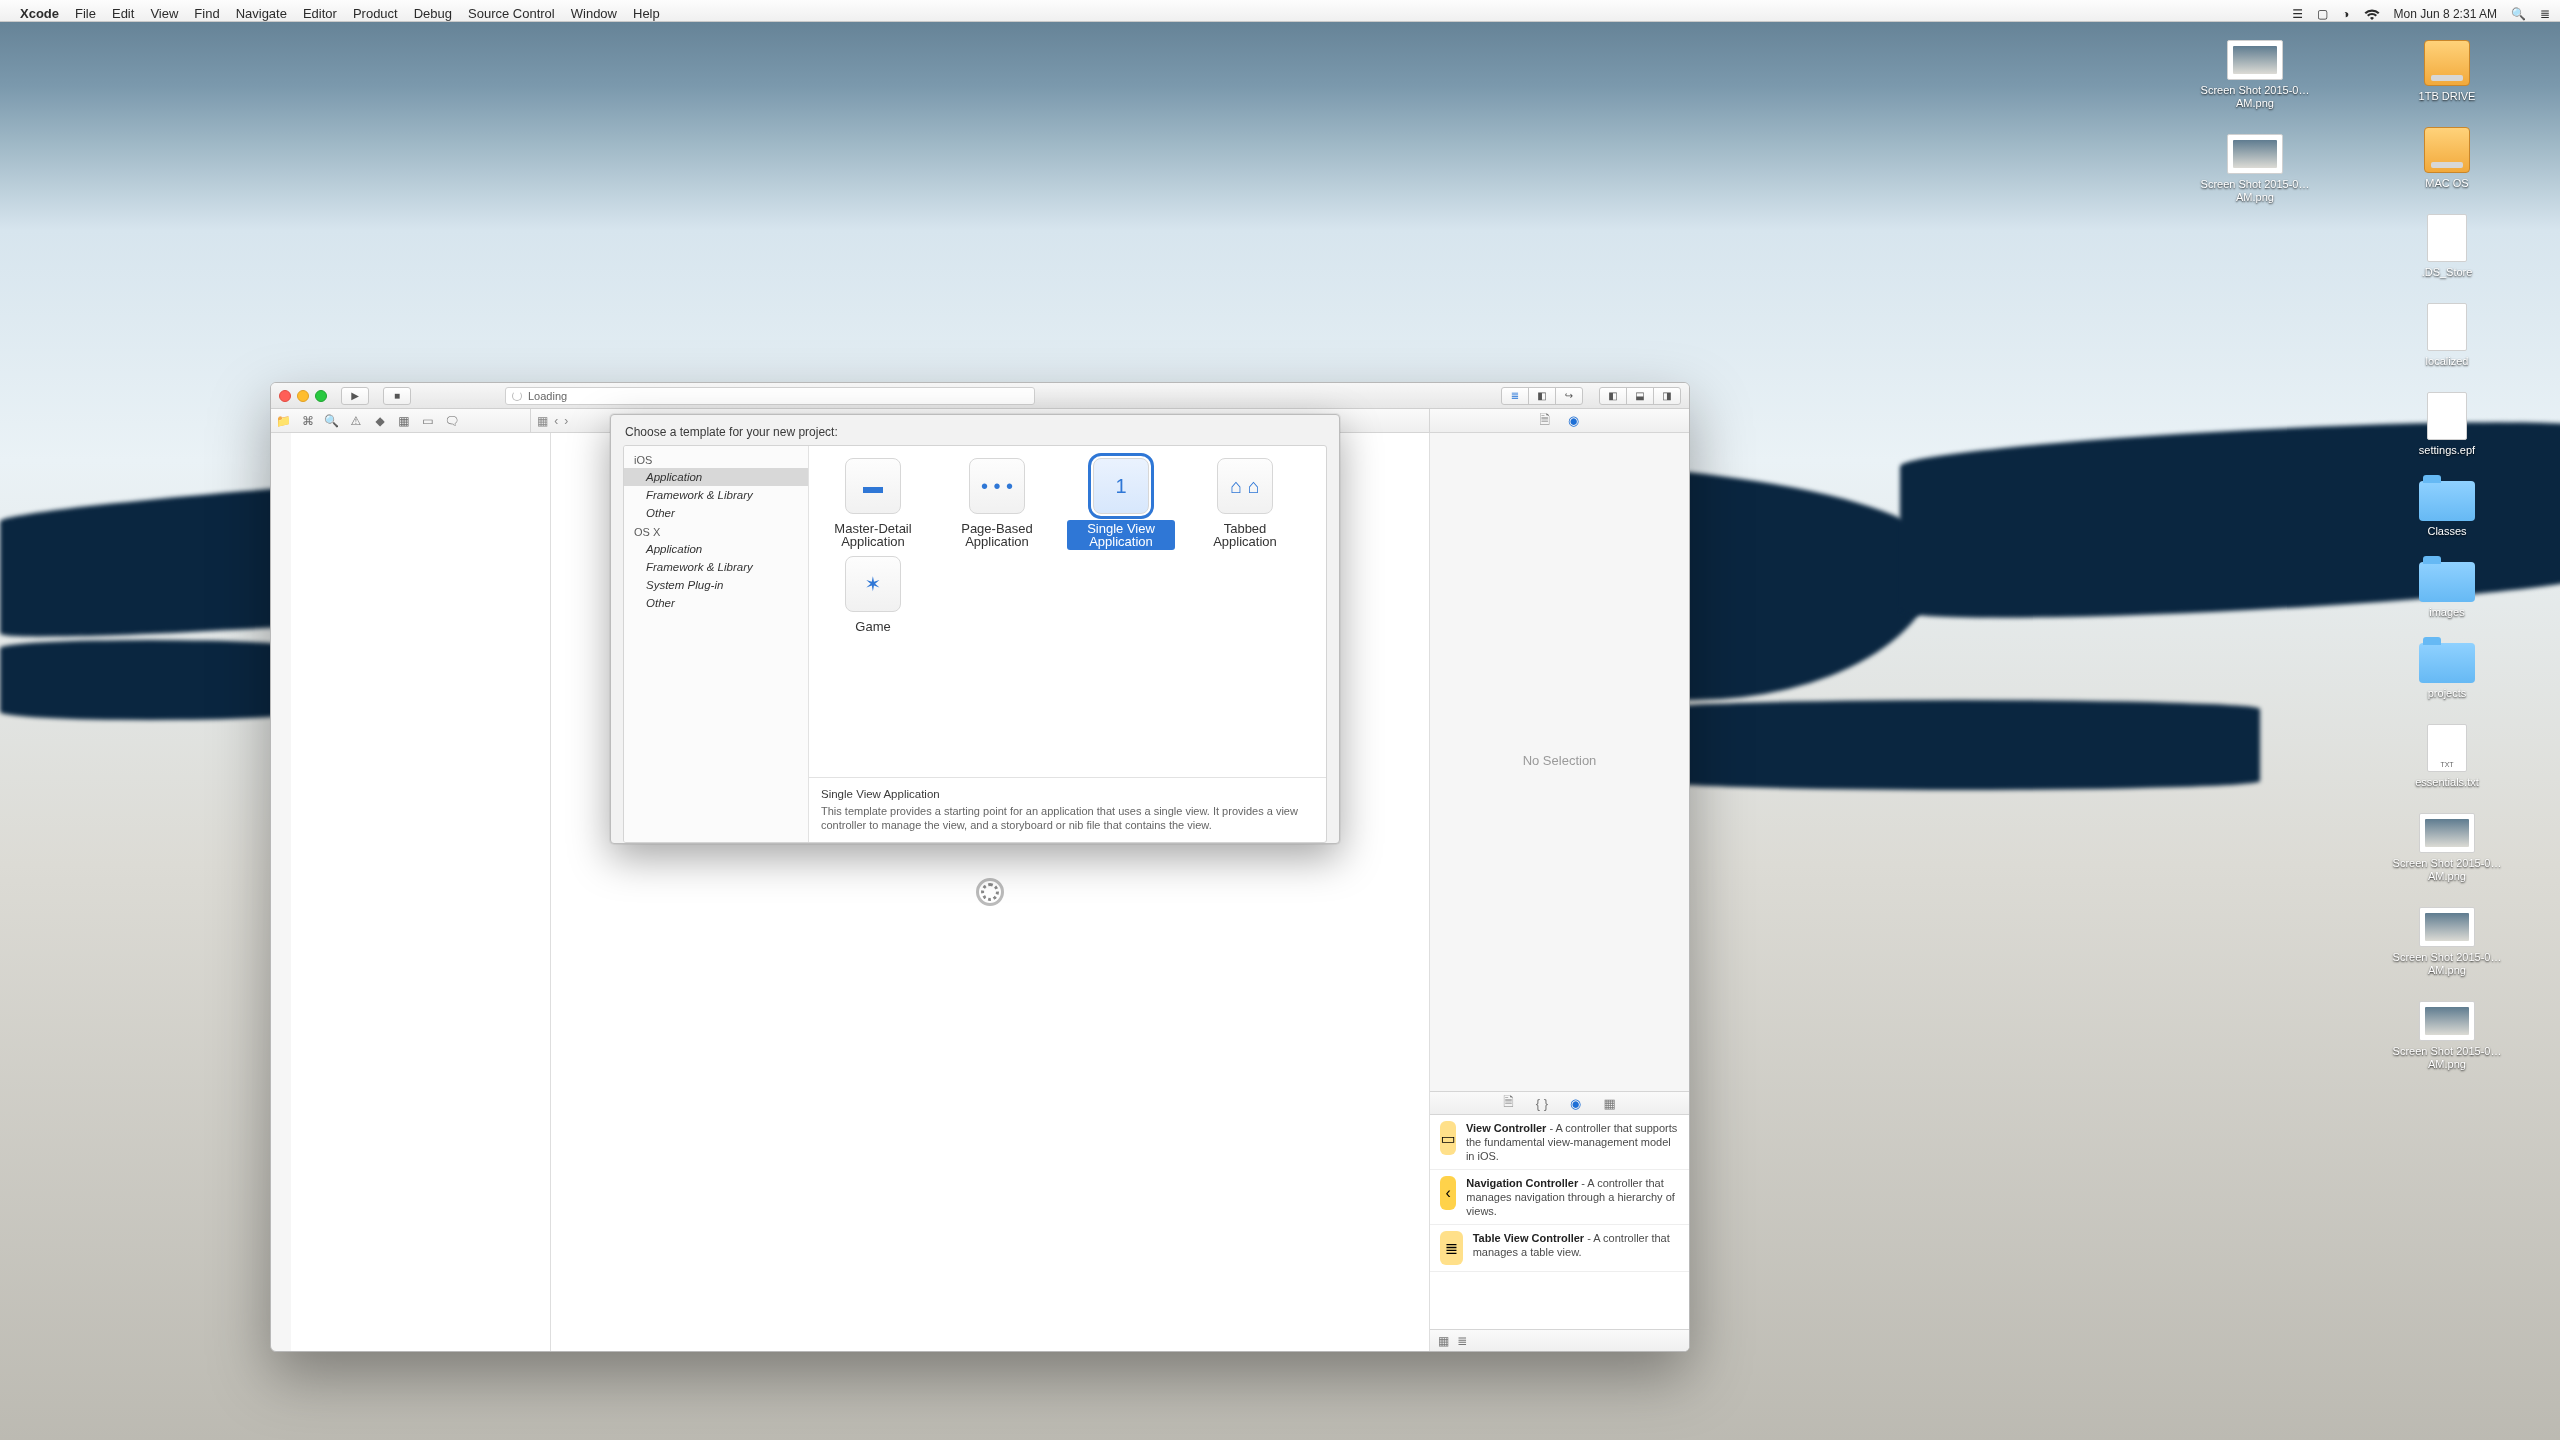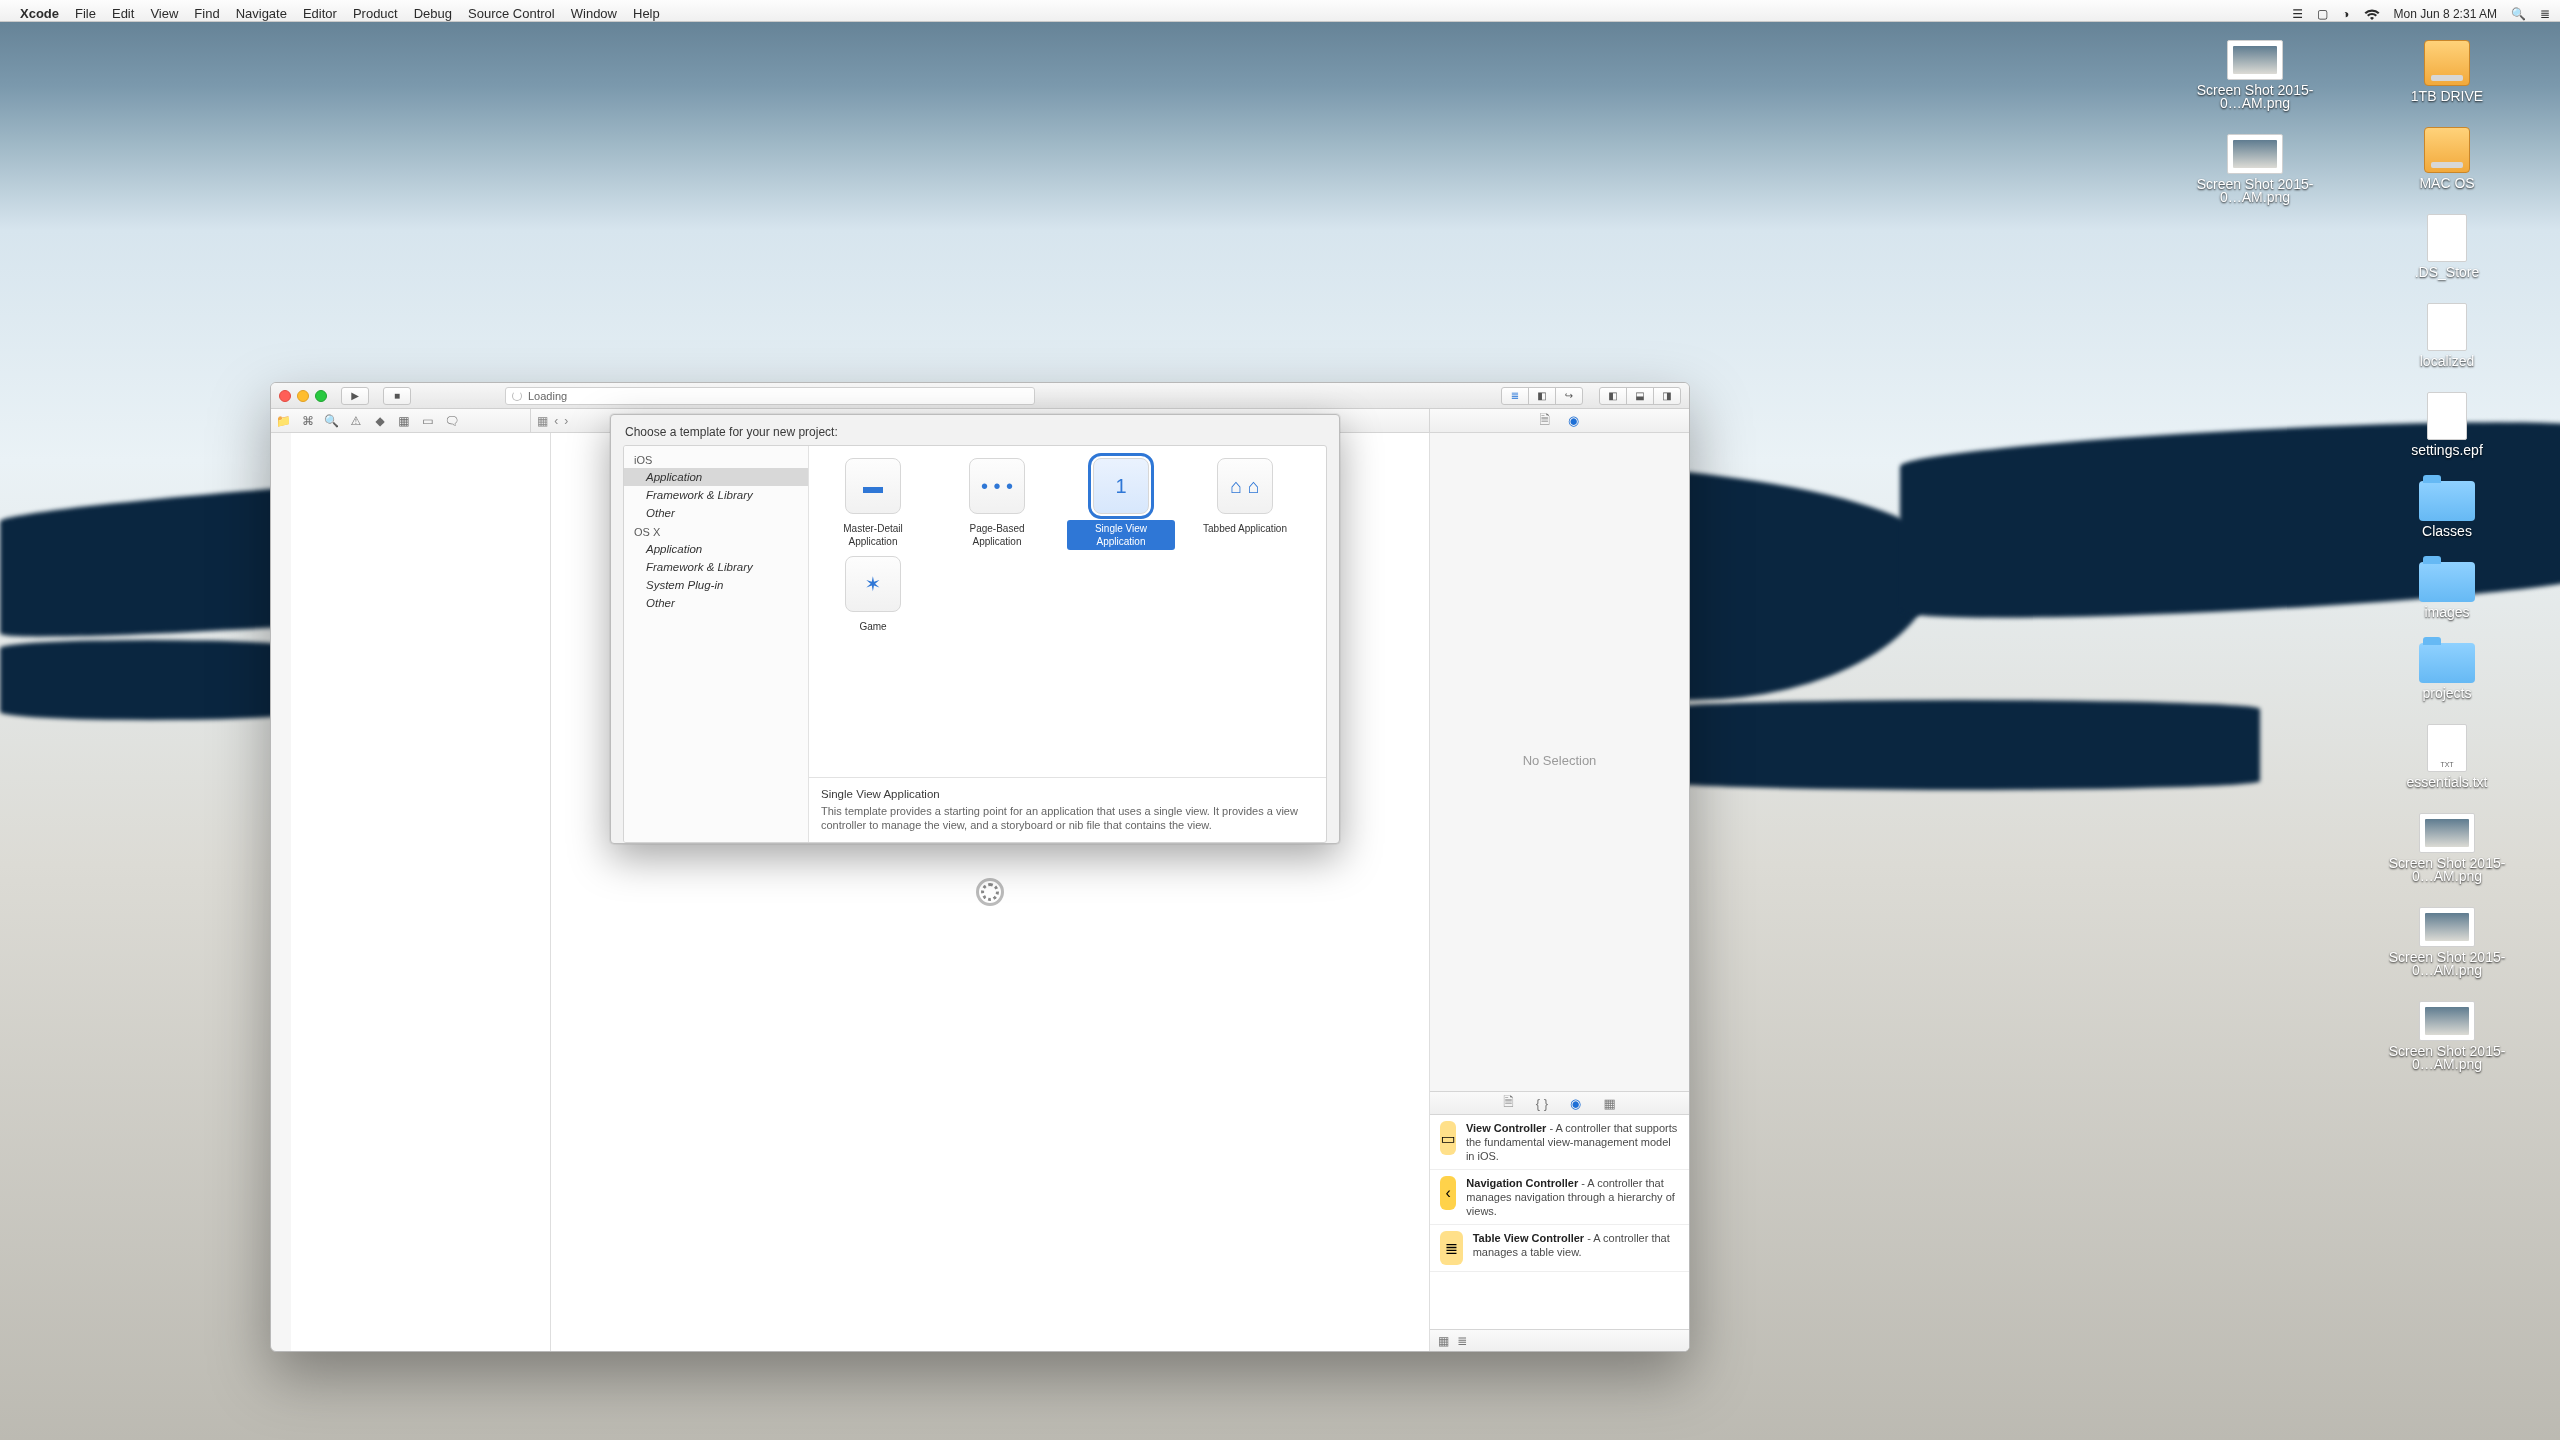--- a/index.html
+++ b/index.html
@@ -42,21 +42,21 @@
 .desk-col2  { position:absolute; top:40px; right:210px; width:190px; z-index:5;}
 .dicon { width:100%; display:flex; flex-direction:column; align-items:center; margin-bottom:24px; cursor:default;}
 .dicon .folder { width:56px; height:40px; border-radius:4px; background:linear-gradient(#8fd1ff,#66b9f4); position:relative;}
 .dicon .folder:before{content:"";position:absolute;top:-6px;left:4px;width:18px;height:8px;border-radius:3px 3px 0 0;background:#66b9f4;}
 .dicon .drive { width:46px; height:46px; border-radius:4px; background:linear-gradient(#ffd27a,#f2a93b); border:1px solid #c9862a; position:relative;}
 .dicon .drive:after{content:"";position:absolute;left:6px;right:6px;bottom:4px;height:6px;border-radius:2px;background:#d7d7d7;}
 .dicon .file { width:40px; height:48px; background:#fff; border:1px solid #d0d0d0; border-radius:2px; position:relative;}
 .dicon .file .txt-label{ position:absolute; bottom:3px; left:0; right:0; text-align:center; font-size:7px; color:#666;}
 .dicon .thumb { width:56px; height:40px; background:#fff; border:1px solid #d0d0d0; border-radius:2px; display:flex; align-items:center; justify-content:center;}
 .dicon .thumb .mini{ width:44px; height:28px; background:linear-gradient(#5f7c90,#dcdbd5); border-radius:1px;}
-.dicon .lbl { margin-top:4px; font-size:14px; line-height:13px; color:#fff; text-align:center; text-shadow:0 1px 2px rgba(0,0,0,.9); max-width:120px; }
+.dicon .lbl { margin-top:4px; font-size:11px; line-height:13px; color:#fff; text-align:center; text-shadow:0 1px 2px rgba(0,0,0,.9); max-width:120px; }
 
 
 .xcode {
   position:absolute; left:270px; top:382px;
   width:1420px; height:970px;
   background:#f6f6f6;
   border:1px solid #b8b8b8;
   border-radius:6px;
   box-shadow: 0 24px 60px rgba(0,0,0,.35);
   display:flex; flex-direction:column;
@@ -120,21 +120,21 @@
 .sheet .body{ flex:1; display:flex; border-top:1px solid #dcdcdc; border-bottom:1px solid #dcdcdc; background:#fff; margin:0 12px; border:1px solid #d4d4d4; border-radius:3px; overflow:hidden;}
 .sidebar{ width:185px; background:#fbfbfb; border-right:1px solid #e2e2e2; padding-top:4px;}
 .sb-sec{ padding:4px 10px 2px; color:#5a5a5a; font-weight:500; font-size:11px;}
 .sb-item{ padding:3px 10px 3px 22px; color:#333; cursor:default; font-size:11.5px;font-style:italic;}
 .sb-item.sel{ background:#d8d8d8;}
 .grid{ flex:1; display:flex; flex-direction:column;}
 .tmpls{ flex:1; padding:12px 10px 4px; display:flex; flex-wrap:wrap; align-content:flex-start; gap:6px 16px;}
 .tmpl{ width:108px; display:flex; flex-direction:column; align-items:center; cursor:default;}
 .tmpl .box{ width:56px;height:56px; border:1px solid #d7d7d7; border-radius:8px; background:linear-gradient(#fdfdfd,#f1f1f1); display:flex;align-items:center;justify-content:center; color:#2f77d6; font-size:20px; position:relative;}
 .tmpl.sel .box{ outline:3px solid #2f77d6; outline-offset:2px; background:linear-gradient(#eaf2fe,#d7e7fc);}
-.tmpl .name{ margin-top:6px; font-size:10px; text-align:center; line-height:13px; color:#333; padding:2px 4px; border-radius:3px;}
+.tmpl .name{ margin-top:6px; font-size:13px; text-align:center; line-height:13px; color:#333; padding:2px 4px; border-radius:3px;}
 .tmpl.sel .name{ background:#2f77d6; color:#fff;}
 .desc{ border-top:1px solid #e2e2e2; padding:10px 12px; font-size:11.5px; color:#3a3a3a;}
 .desc .t{ margin-bottom:4px;}
 .desc .d{ color:#666; font-size:11px; line-height:14px;}
 .sheet .ftr{ height:42px; display:flex; align-items:center; padding:0 14px; gap:8px;}
 .btn{ height:22px; min-width:76px; padding:0 14px; border:1px solid #b9b9b9; border-radius:4px; background:linear-gradient(#fff,#efefef); font-size:12px; color:#333; display:inline-flex;align-items:center;justify-content:center;}
 .btn:disabled{ color:#aaa;}
 .btn.primary{ background:linear-gradient(#5aa3ff,#1e6fd6); border-color:#1b5fb9; color:#fff;}
 .ftr .gap{ flex:1;}
 

